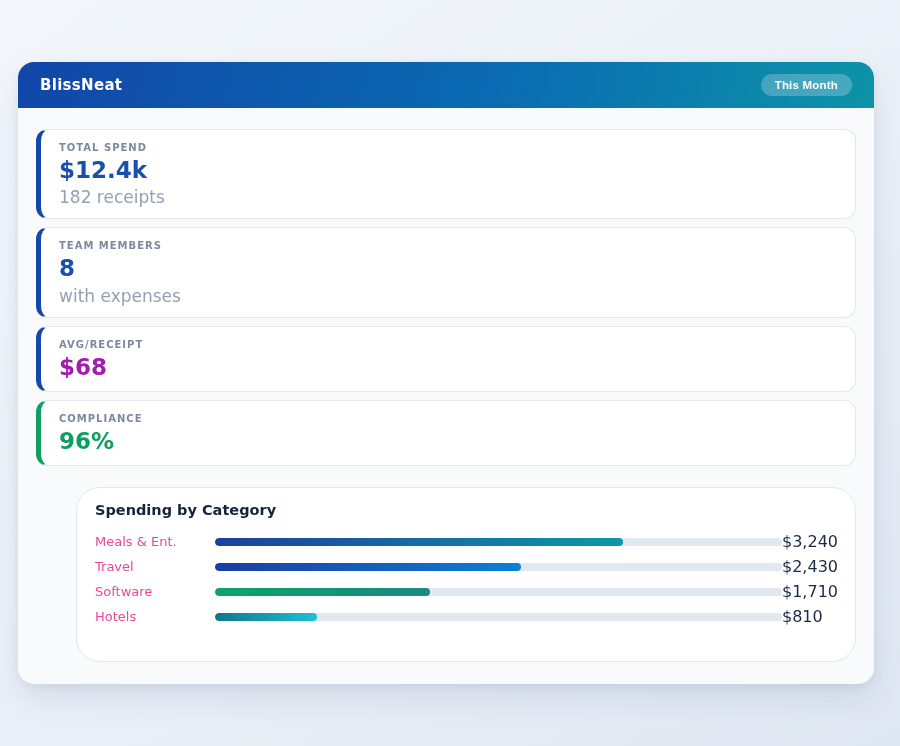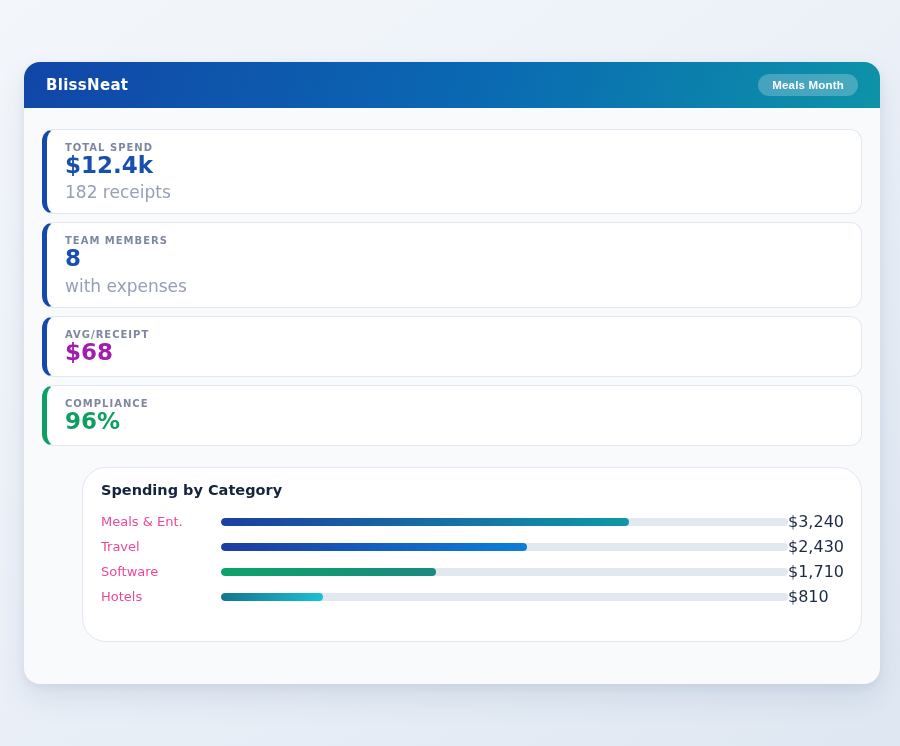--- a/index.html
+++ b/index.html
@@ -3,63 +3,63 @@
 <meta charset="utf-8">
 <style>
   * { margin:0; padding:0; box-sizing:border-box; }
   html,body { width:900px; height:746px; overflow:hidden; }
   body {
     font-family:"DejaVu Sans","Liberation Sans",sans-serif;
     background:linear-gradient(145deg,#f3f7fb 0%,#ecf1f8 45%,#dfe7f2 100%);
     position:relative;
   }
   .dashboard {
-    position:absolute; left:24px; top:62px; width:856px; height:622px;
+    position:absolute; left:18px; top:62px; width:856px; height:622px;
     background:#f8fafc; border-radius:16px;
     box-shadow:0 14px 30px rgba(30,58,110,0.10), 0 3px 8px rgba(30,58,110,0.06);
   }
   .app-header {
     height:46px; border-radius:16px 16px 0 0;
     display:flex; align-items:center; justify-content:space-between;
     padding:0 22px;
   }
   .brand { color:#ffffff; font-size:15px; font-weight:bold; letter-spacing:0.3px; }
   .pill-badge {
     background:rgba(255,255,255,0.24); color:#ffffff;
     font-size:11.5px; font-weight:bold; letter-spacing:0.2px;
     padding:5px 14px; border-radius:999px; border:none; cursor:pointer;
   }
   .content { padding:21px 18px 0; }
   .stat-card {
     background:#ffffff; border:1px solid #e2e8f0; border-left-width:5px;
     border-radius:12px; padding:12px 18px 11px; margin-bottom:8px;
   }
   .stat-label { font-size:10px; font-weight:bold; letter-spacing:1px; color:#7d88a0; text-transform:uppercase; }
-  .stat-value { font-size:23px; font-weight:bold; line-height:1.1; }
+  .stat-value { font-size:23px; font-weight:bold; margin-top:5px; line-height:1.1; }
   .stat-sub { font-size:17px; color:#94a0b4; margin-top:4px; }
   .stat-sub:empty { display:none; }
   .category-card {
     background:#ffffff; border:1px solid #e2e8f0; border-radius:24px;
     margin-top:21px; padding:14px 15px 32px 18px;margin-left:40px;
   }
   .category-title { font-size:14.5px; font-weight:bold; color:#15243c; margin-bottom:11px; }
   .cat-row { display:grid; grid-template-columns:120px 1fr 58px; align-items:center; height:25px; }
   .cat-label { font-size:13px; color:#ec4899; }
   .bar-track { height:8px; background:#e2e8f0; border-radius:4px; overflow:hidden; }
   .bar-fill { height:8px; border-radius:4px; }
   .cat-value { font-size:16px; font-weight:normal; color:#1c2a44; }
 </style>
 </head>
 <body>
 
 <div class="dashboard">
 
   <div class="app-header" style="background: linear-gradient(105deg, rgb(17, 70, 168) 0%, rgb(10, 106, 178) 55%, rgb(13, 147, 168) 100%);">
     <div class="brand">BlissNeat</div>
-    <button class="pill-badge">Meals Month</button>
+    <button class="pill-badge">This Month</button>
   </div>
 
   <div class="content">
 
     <div class="stat-card" style="border-left-color: rgb(21, 72, 172);">
       <div class="stat-label">TOTAL SPEND</div>
       <div class="stat-value" style="color: rgb(25, 80, 174);">$12.4k</div>
       <div class="stat-sub">182 receipts</div>
     </div>
 

